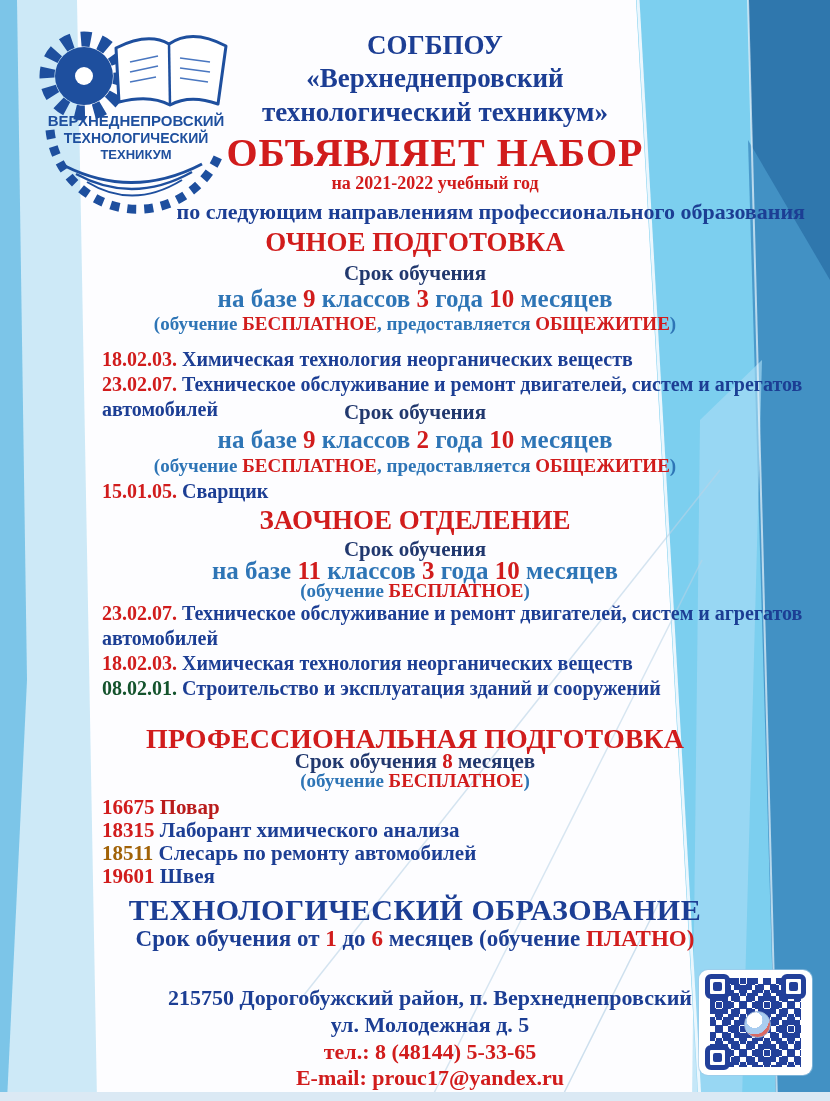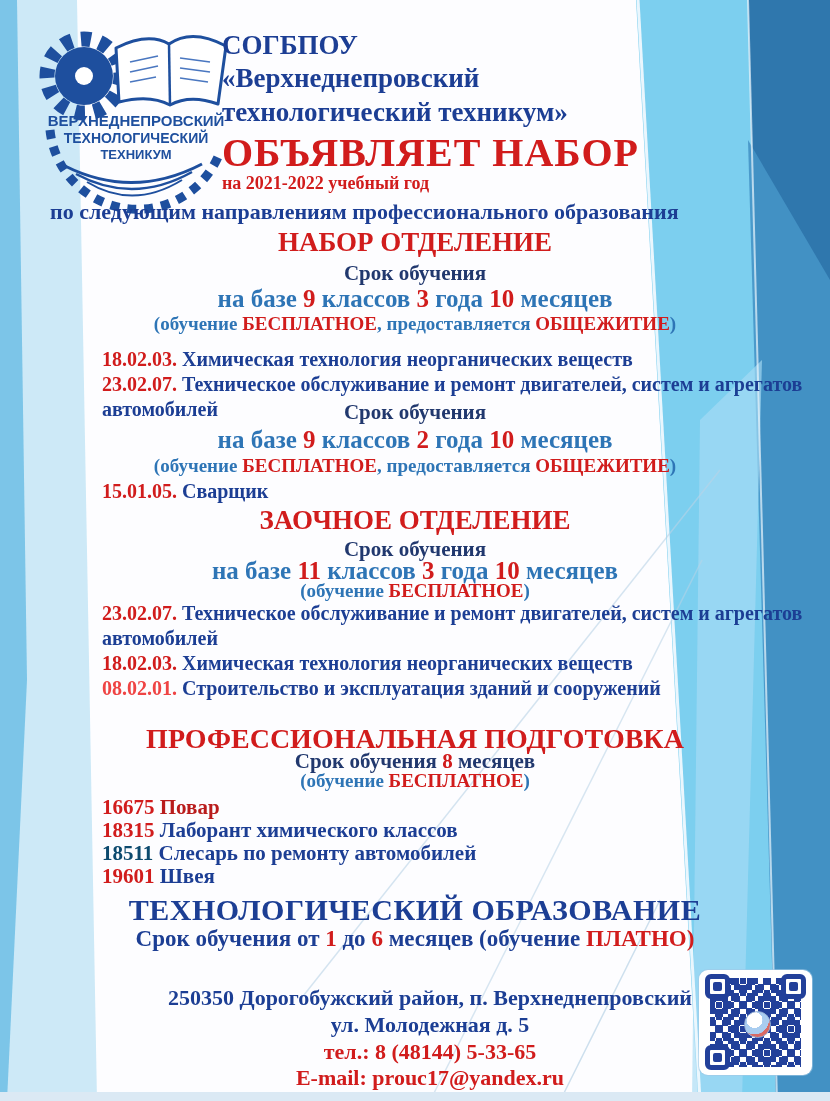--- a/index.html
+++ b/index.html
@@ -5,23 +5,23 @@
   html,body{margin:0;padding:0;background:#e8eef4;}
   .poster{
     position:relative;width:830px;height:1101px;overflow:hidden;
     background:#fdfdff;
     font-family:"Liberation Serif", serif;
   }
   .bg{position:absolute;left:0;top:0;width:830px;height:1101px;}
   .logo{position:absolute;left:20px;top:14px;}
   
   .t{position:absolute;font-weight:700;white-space:nowrap;}
-  .h{left:222px;width:450px;}
+  .h{left:210px;width:450px;text-align:center;}
   .c{left:90px;width:650px;text-align:center;}
-  .cw{left:50px;width:755px;text-align:left;}
+  .cw{left:50px;width:755px;text-align:right;}
   .f{left:100px;width:660px;text-align:center;}
   .p{left:102px;width:735px;text-align:left;white-space:normal;line-height:25px;}
   .navy{color:#1c3e94}.dnavy{color:#21386e}.red{color:#d11c1c}
   .fs19{font-size:19px}.fs20{font-size:20px}.fs21{font-size:21px}.fs22{font-size:22px}
   .fs23{font-size:23px}.fs25{font-size:25px}.fs26{font-size:18px}.fs27{font-size:27px}
   .fs28{font-size:28px}.fs30{font-size:30px}.fs40{font-size:40px}
   
   .qr-tile{position:absolute;left:699px;top:970px;width:113px;height:105px;
     background:#fff;border-radius:9px;box-shadow:0 0 0 1px rgba(160,200,230,.6);}
   .qr{position:absolute;left:11px;top:8px;width:91px;height:89px;
@@ -92,51 +92,51 @@
     <path d="M30 116 A88 88 0 0 0 200 138" fill="none" stroke="#1e4f9e" stroke-width="9" stroke-dasharray="9 8"></path>
   </svg>
 
   <div class="t h fs27 navy" style="top:30px">СОГБПОУ</div>
   <div class="t h fs27 navy" style="top:63px">«Верхнеднепровский</div>
   <div class="t h fs40 red" style="top:129px;letter-spacing:1px">ОБЪЯВЛЯЕТ НАБОР</div>
   <div class="t h fs27 navy" style="top:97px">технологический техникум»</div>
   <div class="t h fs26 red" style="top:173px">на 2021-2022 учебный год</div>
   <div class="t cw fs22 navy" style="top:199px">по следующим направлениям профессионального образования</div>
 
-  <div class="t c fs27 red" style="top:227px">НАБОР ОТДЕЛЕНИЕ</div>
+  <div class="t c fs27 red" style="top:227px">ОЧНОЕ ПОДГОТОВКА</div>
   <div class="t c fs21 dnavy" style="top:261px">Срок обучения</div>
   <div class="t c fs25" style="top:285px"><span style="color: rgb(46, 117, 182);">на базе </span><span style="color: rgb(209, 28, 28);">9</span><span style="color: rgb(46, 117, 182);"> классов </span><span style="color: rgb(209, 28, 28);">3</span><span style="color: rgb(46, 117, 182);"> года </span><span style="color: rgb(209, 28, 28);">10</span><span style="color: rgb(46, 117, 182);"> месяцев</span></div>
   <div class="t c fs19" style="top:313px"><span style="color: rgb(46, 117, 182);">(обучение </span><span style="color: rgb(209, 28, 28);">БЕСПЛАТНОЕ</span><span style="color: rgb(46, 117, 182);">, предоставляется </span><span style="color: rgb(209, 28, 28);">ОБЩЕЖИТИЕ</span><span style="color: rgb(46, 117, 182);">)</span></div>
   <div class="t p fs20" style="top:347px"><span style="color: rgb(209, 28, 28);">18.02.03.</span><span style="color: rgb(28, 62, 148);"> Химическая технология неорганических веществ</span></div>
   <div class="t p fs20" style="top:372px"><span style="color: rgb(209, 28, 28);">23.02.07.</span><span style="color: rgb(28, 62, 148);"> Техническое обслуживание и ремонт двигателей, систем и агрегатов автомобилей</span></div>
   <div class="t c fs21 dnavy" style="top:400px">Срок обучения</div>
   <div class="t c fs25" style="top:426px"><span style="color: rgb(46, 117, 182);">на базе </span><span style="color: rgb(209, 28, 28);">9</span><span style="color: rgb(46, 117, 182);"> классов </span><span style="color: rgb(209, 28, 28);">2</span><span style="color: rgb(46, 117, 182);"> года </span><span style="color: rgb(209, 28, 28);">10</span><span style="color: rgb(46, 117, 182);"> месяцев</span></div>
   <div class="t c fs19" style="top:455px"><span style="color: rgb(46, 117, 182);">(обучение </span><span style="color: rgb(209, 28, 28);">БЕСПЛАТНОЕ</span><span style="color: rgb(46, 117, 182);">, предоставляется </span><span style="color: rgb(209, 28, 28);">ОБЩЕЖИТИЕ</span><span style="color: rgb(46, 117, 182);">)</span></div>
   <div class="t p fs20" style="top:479px"><span style="color: rgb(209, 28, 28);">15.01.05.</span><span style="color: rgb(28, 62, 148);">  Сварщик</span></div>
 
   <div class="t c fs27 red" style="top:505px">ЗАОЧНОЕ ОТДЕЛЕНИЕ</div>
   <div class="t c fs21 dnavy" style="top:537px">Срок обучения</div>
   <div class="t c fs25" style="top:557px"><span style="color: rgb(46, 117, 182);">на базе </span><span style="color: rgb(209, 28, 28);">11</span><span style="color: rgb(46, 117, 182);"> классов </span><span style="color: rgb(209, 28, 28);">3</span><span style="color: rgb(46, 117, 182);"> года </span><span style="color: rgb(209, 28, 28);">10</span><span style="color: rgb(46, 117, 182);"> месяцев</span></div>
   <div class="t c fs19" style="top:580px"><span style="color: rgb(46, 117, 182);">(обучение </span><span style="color: rgb(209, 28, 28);">БЕСПЛАТНОЕ</span><span style="color: rgb(46, 117, 182);">)</span></div>
   <div class="t p fs20" style="top:601px"><span style="color: rgb(209, 28, 28);">23.02.07.</span><span style="color: rgb(28, 62, 148);"> Техническое обслуживание и ремонт двигателей, систем и агрегатов автомобилей</span></div>
   <div class="t p fs20" style="top:651px"><span style="color: rgb(209, 28, 28);">18.02.03.</span><span style="color: rgb(28, 62, 148);"> Химическая технология неорганических веществ</span></div>
-  <div class="t p fs20" style="top:676px"><span style="color: #ef4444;">08.02.01.</span><span style="color: rgb(28, 62, 148);"> Строительство и эксплуатация зданий и сооружений</span></div>
+  <div class="t p fs20" style="top:676px"><span style="color: #14532d;">08.02.01.</span><span style="color: rgb(28, 62, 148);"> Строительство и эксплуатация зданий и сооружений</span></div>
 
   <div class="t c fs28 red" style="top:723px">ПРОФЕССИОНАЛЬНАЯ ПОДГОТОВКА</div>
   <div class="t c fs21" style="top:749px"><span style="color: rgb(33, 56, 110);">Срок обучения </span><span style="color: rgb(209, 28, 28);">8</span><span style="color: rgb(33, 56, 110);"> месяцев</span></div>
   <div class="t c fs19" style="top:770px"><span style="color: rgb(46, 117, 182);">(обучение </span><span style="color: rgb(209, 28, 28);">БЕСПЛАТНОЕ</span><span style="color: rgb(46, 117, 182);">)</span></div>
   <div class="t p fs21" style="top:795px"><span style="color: rgb(209, 28, 28);">16675</span><span style="color: #b91c1c;"> Повар</span></div>
-  <div class="t p fs21" style="top:818px"><span style="color: rgb(209, 28, 28);">18315</span><span style="color: rgb(28, 62, 148);"> Лаборант химического классов</span></div>
-  <div class="t p fs21" style="top:841px"><span style="color: #0c4a6e;">18511</span><span style="color: rgb(28, 62, 148);"> Слесарь по ремонту автомобилей</span></div>
+  <div class="t p fs21" style="top:818px"><span style="color: rgb(209, 28, 28);">18315</span><span style="color: rgb(28, 62, 148);"> Лаборант химического анализа</span></div>
+  <div class="t p fs21" style="top:841px"><span style="color: #a16207;">18511</span><span style="color: rgb(28, 62, 148);"> Слесарь по ремонту автомобилей</span></div>
   <div class="t p fs21" style="top:864px"><span style="color: rgb(209, 28, 28);">19601</span><span style="color: rgb(28, 62, 148);"> Швея</span></div>
 
   <div class="t c fs30 navy" style="top:893px;letter-spacing:0.5px">ТЕХНОЛОГИЧЕСКИЙ ОБРАЗОВАНИЕ</div>
   <div class="t c fs23" style="top:926px"><span style="color: rgb(28, 62, 148);">Срок обучения от </span><span style="color: rgb(209, 28, 28);">1</span><span style="color: rgb(28, 62, 148);"> до </span><span style="color: rgb(209, 28, 28);">6</span><span style="color: rgb(28, 62, 148);"> месяцев (обучение </span><span style="color: rgb(209, 28, 28);">ПЛАТНО)</span></div>
 
-  <div class="t f fs22 navy" style="top:985px">250350 Дорогобужский район, п. Верхнеднепровский</div>
+  <div class="t f fs22 navy" style="top:985px">215750 Дорогобужский район, п. Верхнеднепровский</div>
   <div class="t f fs22 navy" style="top:1012px">ул. Молодежная д. 5</div>
   <div class="t f fs22 red" style="top:1039px">тел.: 8 (48144) 5-33-65</div>
   <div class="t f fs22 red" style="top:1065px">E-mail: prouc17@yandex.ru</div>
 
   <div class="qr-tile">
     <div class="qr"></div>
     <div class="qf tl" style="left:6px;top:4px"></div>
     <div class="qf tr" style="right:6px;top:4px"></div>
     <div class="qf bl" style="left:6px;bottom:5px"></div>
     <div class="qlogo" style="left:45px;top:41px"></div>

